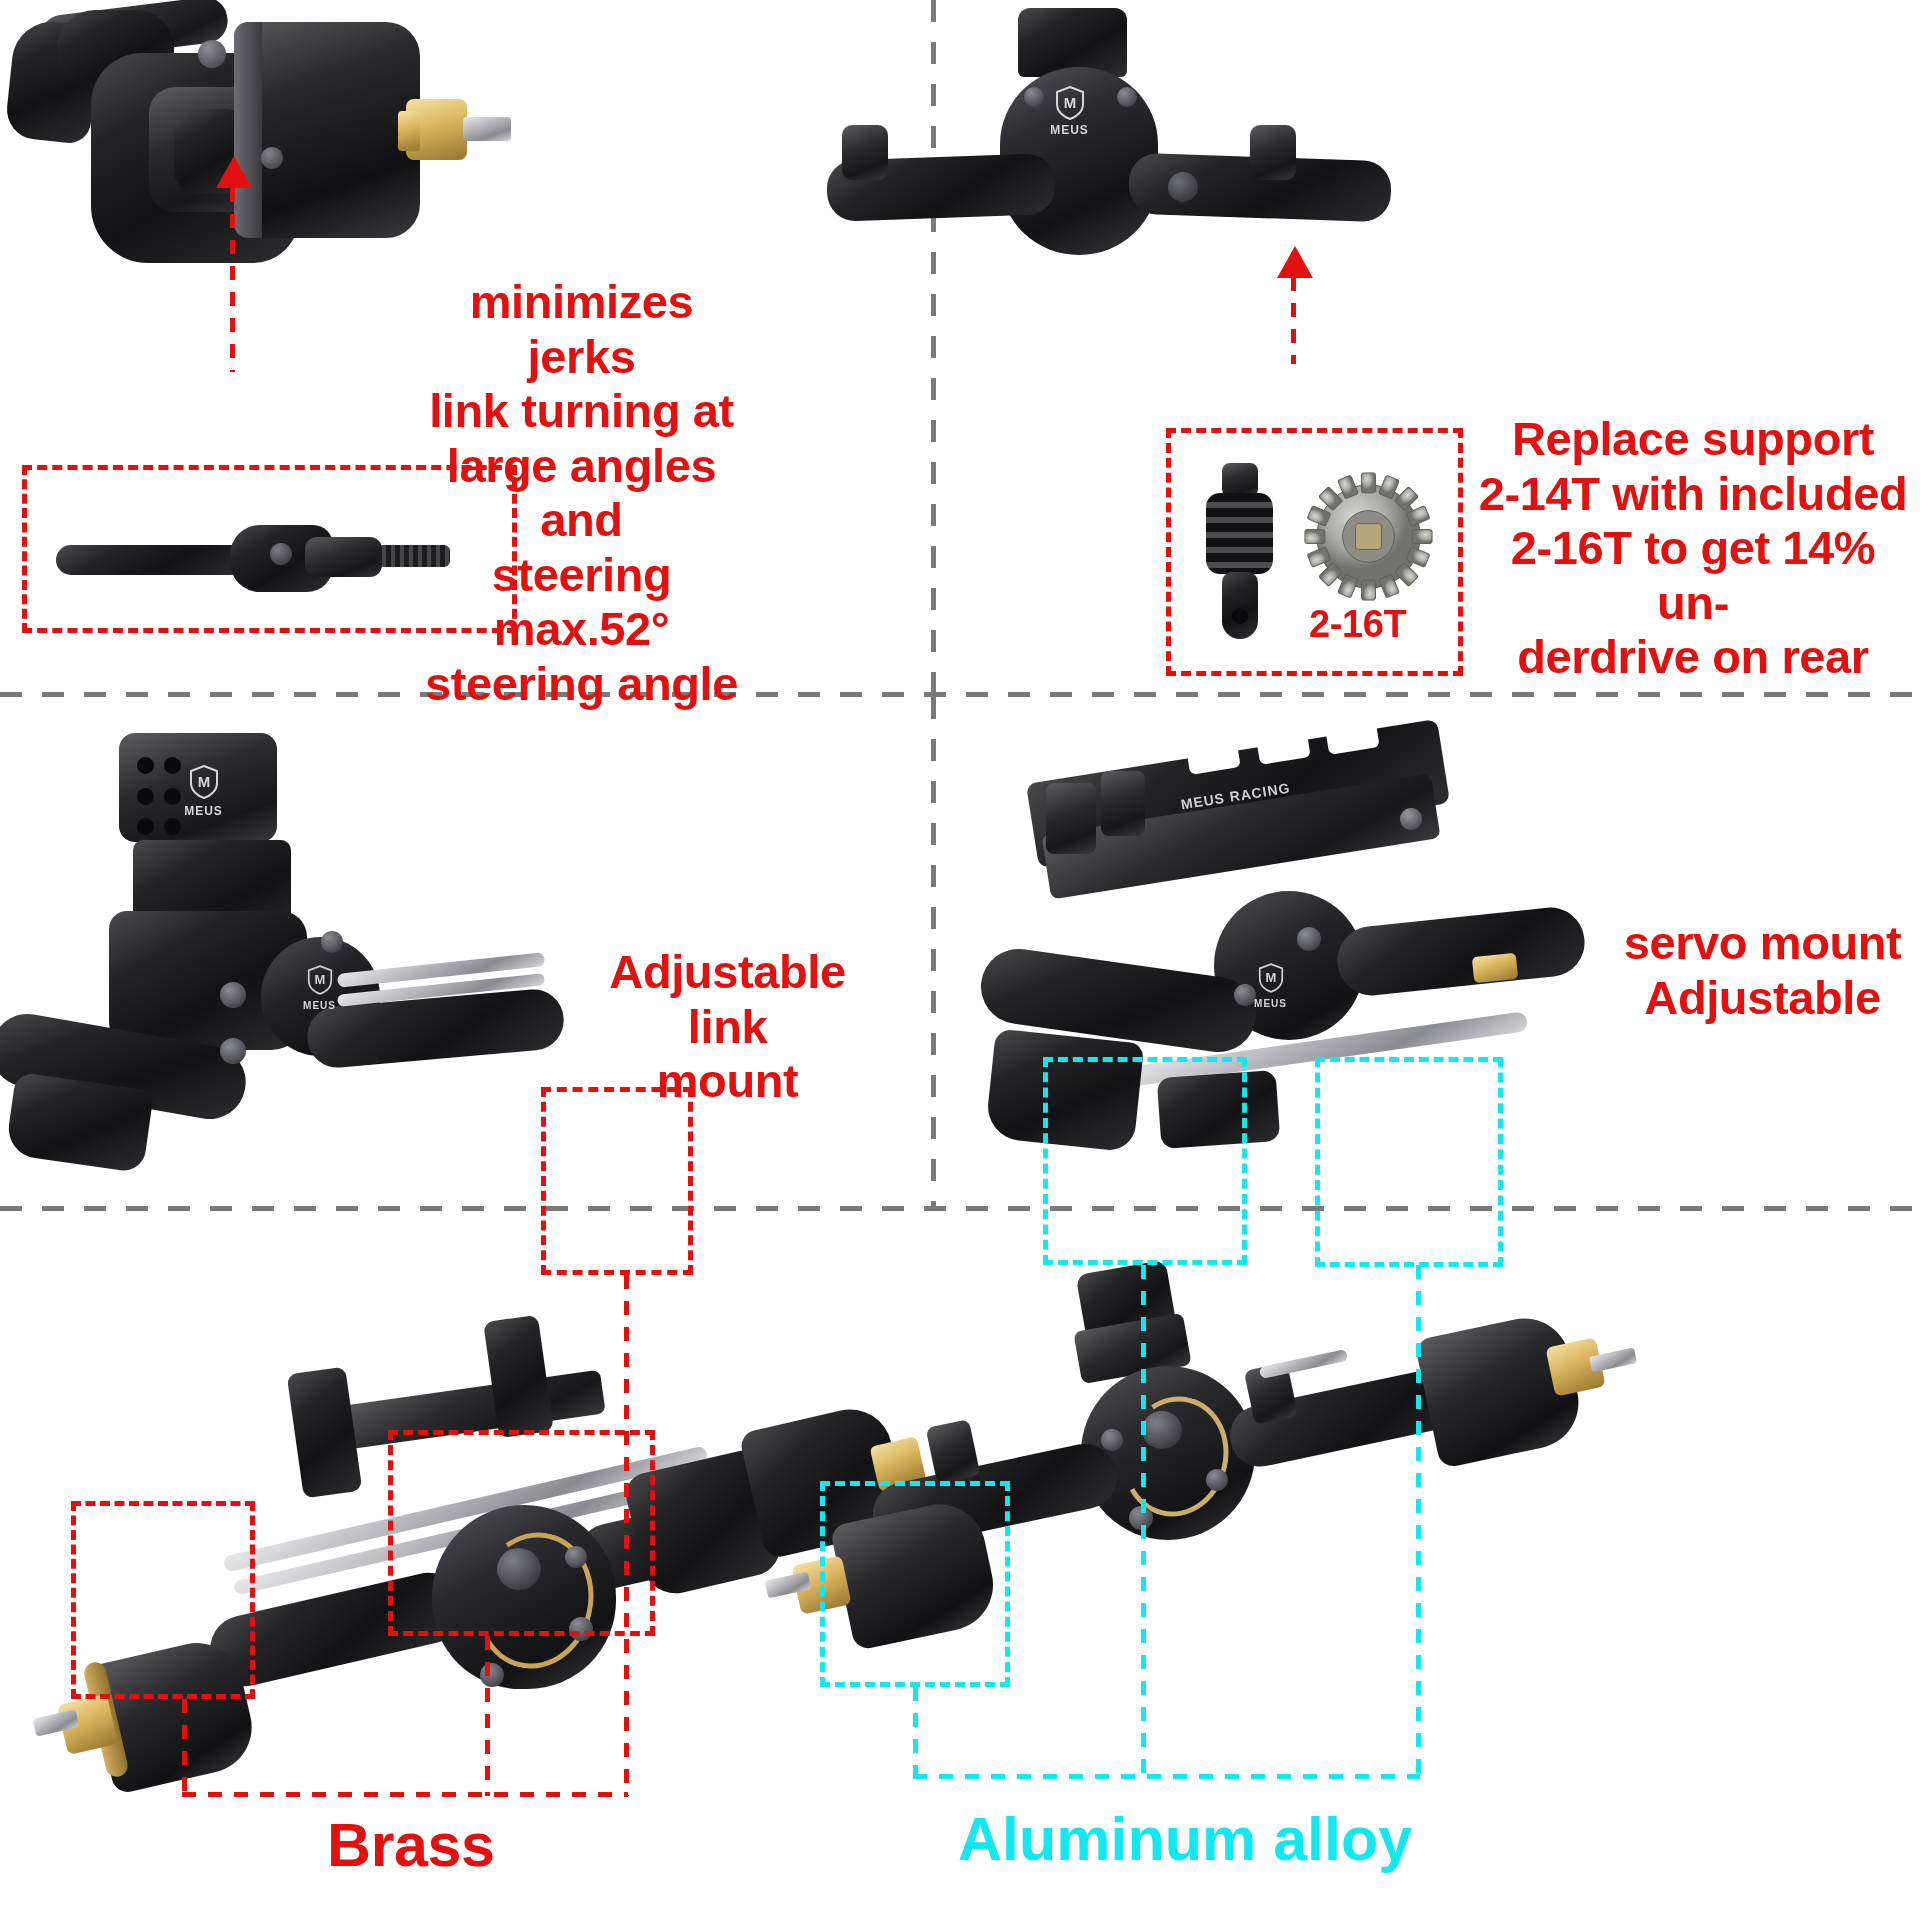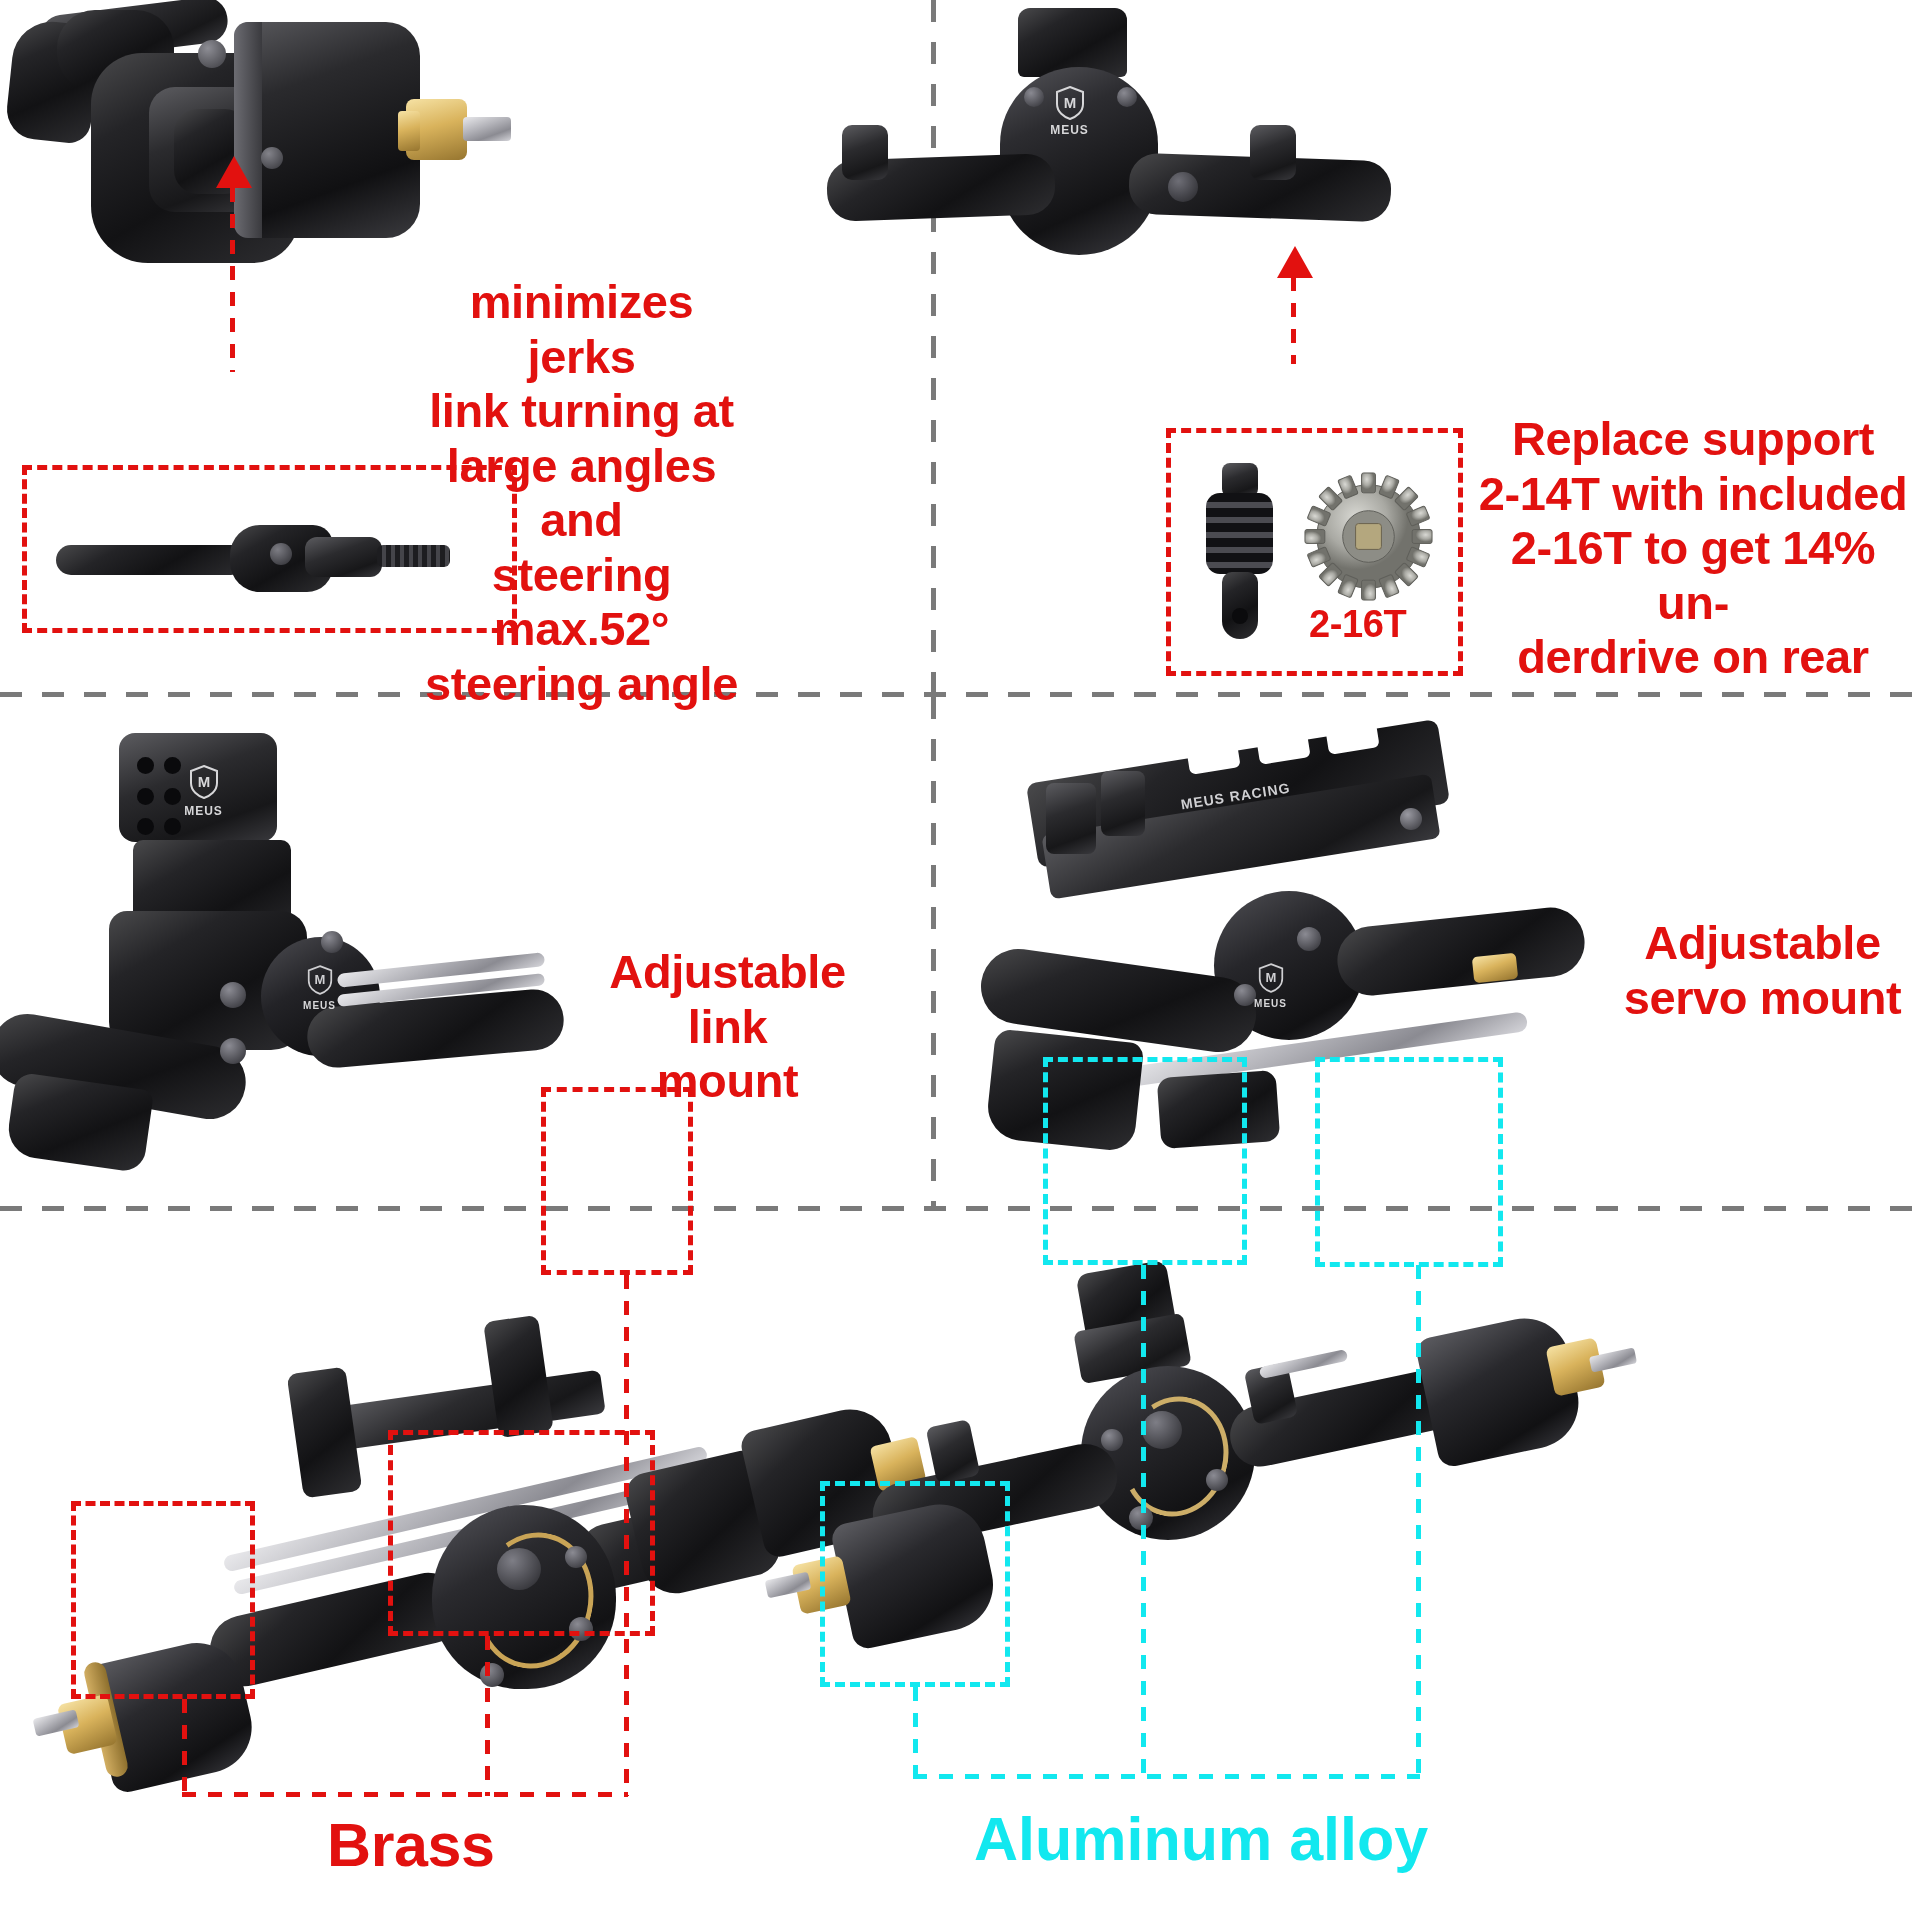--- a/index.html
+++ b/index.html
@@ -38,21 +38,20 @@
     color: #e2110f;
     font-weight: 700;
     line-height: 1.16;
     letter-spacing: -0.4px;
   }
   .cyan-text {
     position: absolute;
     color: #12e8ef;
     font-weight: 700;
     line-height: 1.16;
-    margin-left: 16px;
   }
 
   
   .dash-red {
     position: absolute;
     border: 5px dashed #e2110f;
     box-sizing: border-box;
   }
   .dash-cyan {
     position: absolute;
@@ -342,22 +341,22 @@
     <div class="shield">
       <svg width="26" height="30" viewBox="0 0 30 34" aria-hidden="true">
         <path d="M15 1 L28 6 V18 C28 26 21 31 15 33 C9 31 2 26 2 18 V6 Z" fill="none" stroke="#cfcfd2" stroke-width="2"></path>
         <text x="15" y="22" font-size="15" font-family="Liberation Sans, sans-serif" fill="#cfcfd2" text-anchor="middle" font-weight="700">M</text>
       </svg>
     </div>
     <div style="font-size:10px;letter-spacing:1px;margin-top:1px;">MEUS</div>
   </div>
 
   <div class="red-text" style="left:1604px; top:916px; width:317px; font-size:47px; text-align:center;">
+    <div>servo  mount</div>
     <div>Adjustable</div>
-    <div>servo  mount</div>
   </div>
 
   <div class="photo" style="left:40px; top:1267px; width:851px; height:515px;">
 
     <div class="photo metal-mid" style="left:297px;top:121px;width:267px;height:44px;border-radius:8px;transform:rotate(-8deg);"></div>
     <div class="photo metal-dark" style="left:255px;top:103px;width:59px;height:125px;border-radius:10px;transform:rotate(-8deg);"></div>
     <div class="photo metal-dark" style="left:451px;top:51px;width:55px;height:117px;border-radius:10px;transform:rotate(-8deg);"></div>
 
     <div class="photo steel" style="left:178px;top:234px;width:495px;height:16px;border-radius:8px;transform:rotate(-13deg);"></div>
     <div class="photo steel" style="left:188px;top:259px;width:495px;height:14px;border-radius:7px;transform:rotate(-13deg);"></div>

